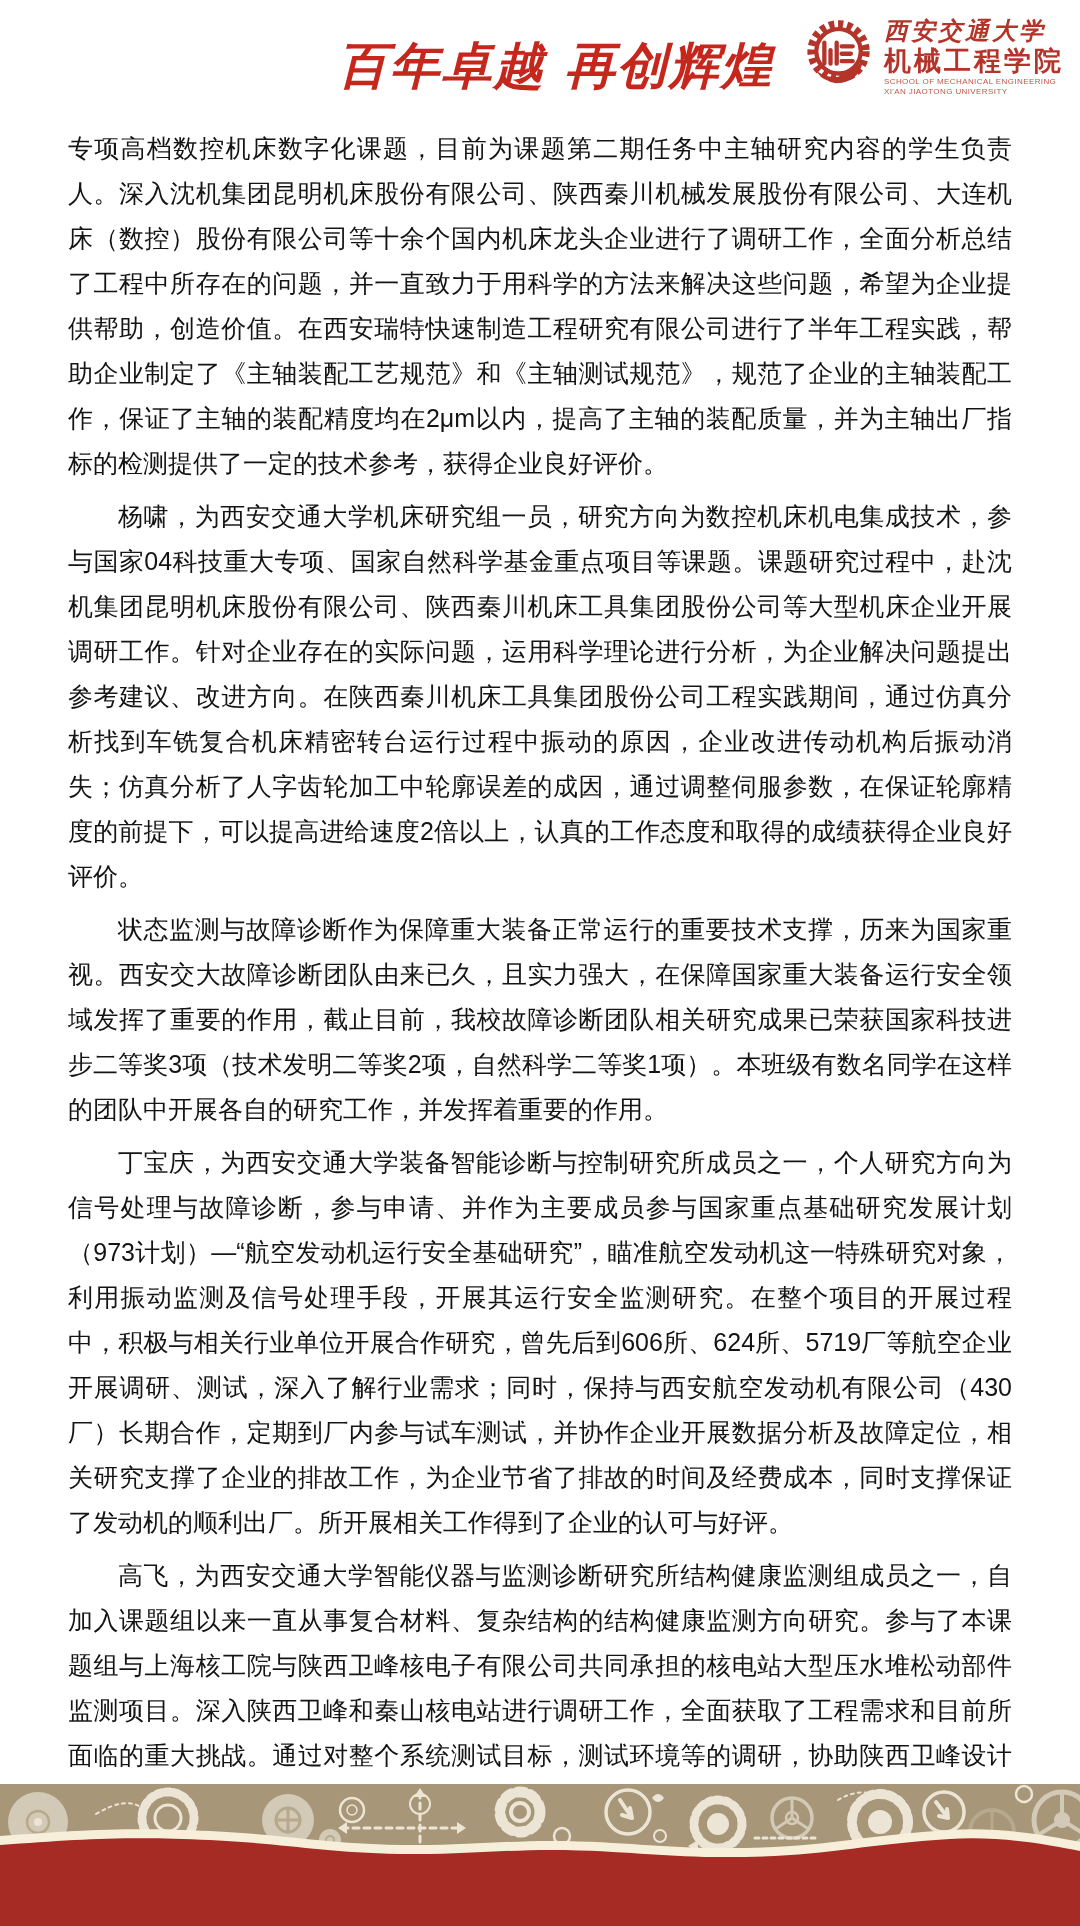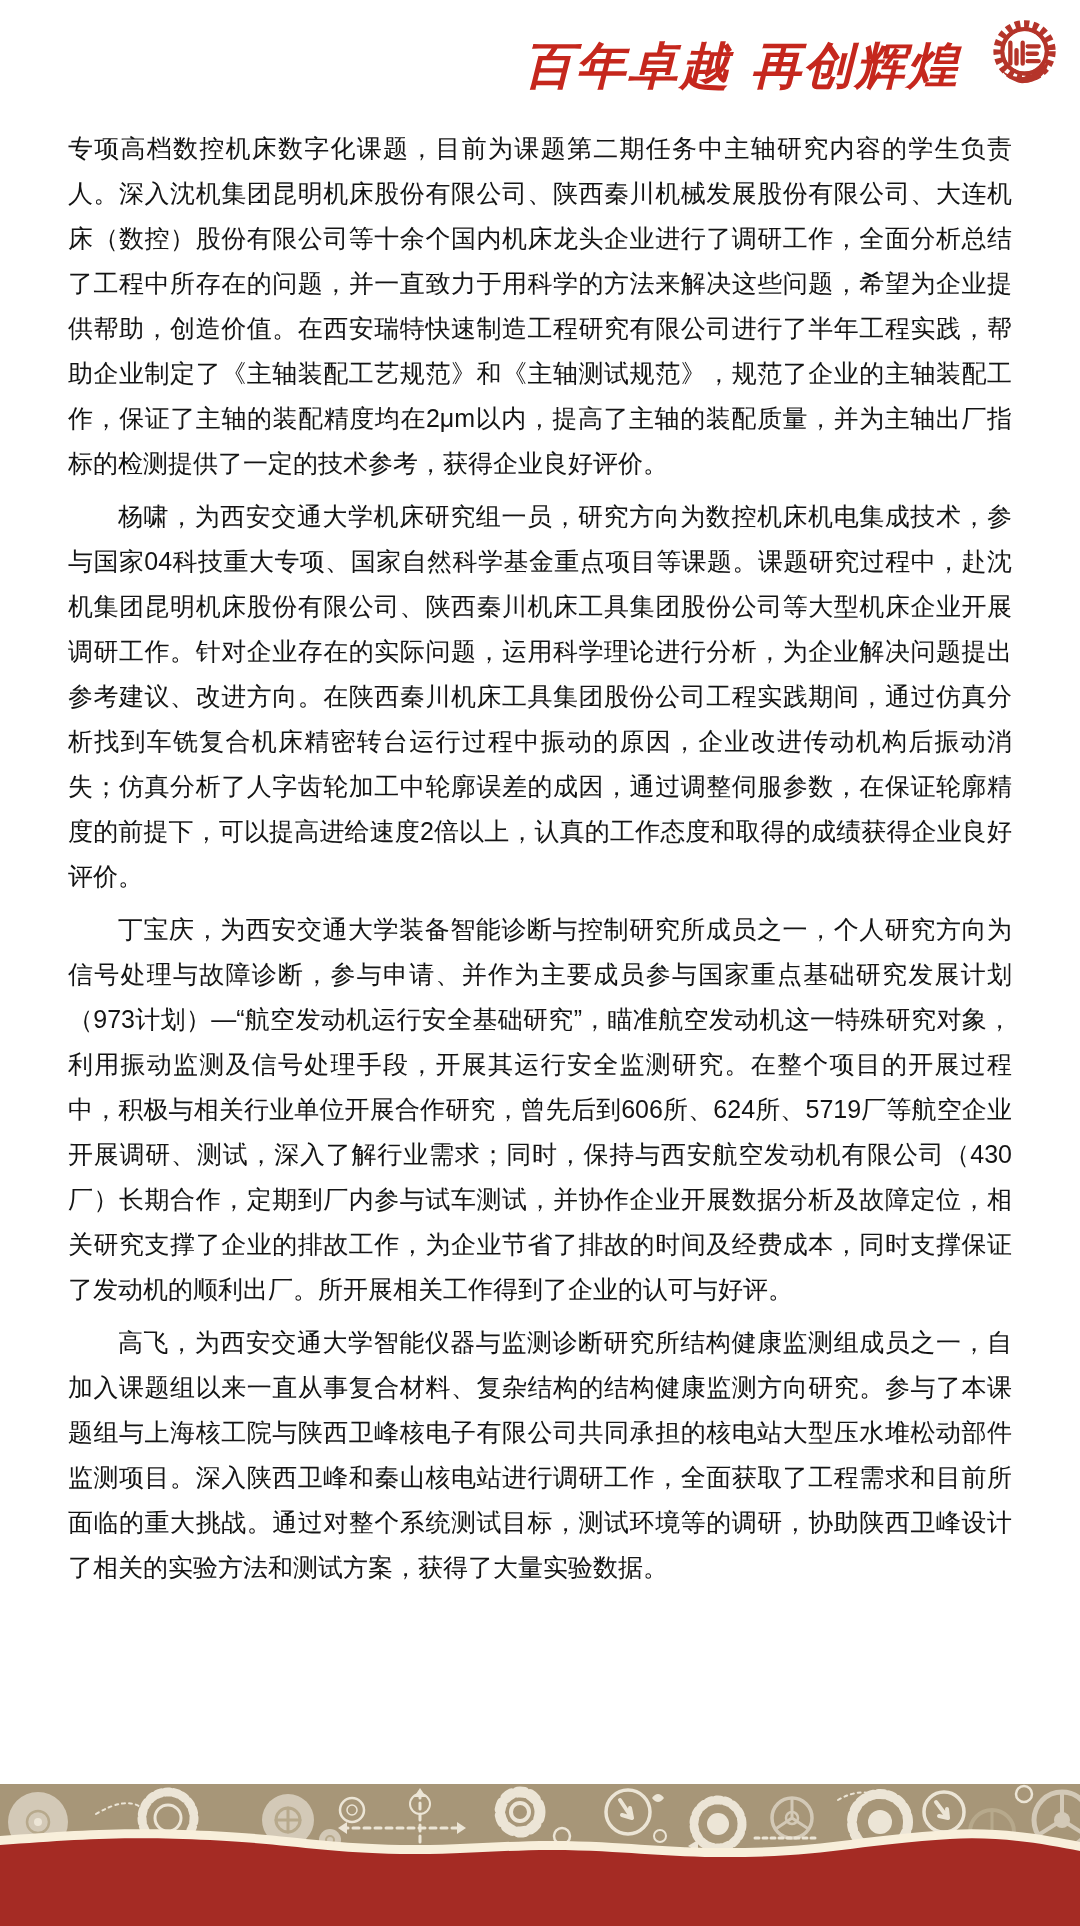--- a/index.html
+++ b/index.html
@@ -106,26 +106,33 @@
         <circle cx="56" cy="54" r="44" fill="none" stroke="#b5342a" stroke-width="13" stroke-dasharray="8.5 6.2"></circle>
         <circle cx="56" cy="54" r="36" fill="none" stroke="#b5342a" stroke-width="7"></circle>
         <circle cx="56" cy="54" r="32" fill="#ffffff"></circle>
 
         <path d="M33,40 V74 M43,52 V74 M53,40 V74" stroke="#b5342a" stroke-width="7" stroke-linecap="round" fill="none"></path>
         <path d="M61,46 H79 M61,58 H76 M61,70 H79" stroke="#b5342a" stroke-width="7" stroke-linecap="round" fill="none"></path>
 
         <path d="M18,84 Q55,114 96,68 Q90,104 52,106 Q30,102 18,84 Z" fill="#b5342a"></path>
       </svg>
     </span>
+    <div class="logo-text">
+      <span class="logo-univ">西安交通大学</span>
+      <span class="logo-school">机械工程学院</span>
+      <span class="logo-en">SCHOOL OF MECHANICAL ENGINEERING</span>
+      <span class="logo-en">XI'AN JIAOTONG UNIVERSITY</span>
+    </div>
   </div>
 </div>
 
 <div class="doc">
   <p class="noindent">专项高档数控机床数字化课题，目前为课题第二期任务中主轴研究内容的学生负责人。深入沈机集团昆明机床股份有限公司、陕西秦川机械发展股份有限公司、大连机床（数控）股份有限公司等十余个国内机床龙头企业进行了调研工作，全面分析总结了工程中所存在的问题，并一直致力于用科学的方法来解决这些问题，希望为企业提供帮助，创造价值。在西安瑞特快速制造工程研究有限公司进行了半年工程实践，帮助企业制定了《主轴装配工艺规范》和《主轴测试规范》，规范了企业的主轴装配工作，保证了主轴的装配精度均在2μm以内，提高了主轴的装配质量，并为主轴出厂指标的检测提供了一定的技术参考，获得企业良好评价。</p>
   <p class="indent">杨啸，为西安交通大学机床研究组一员，研究方向为数控机床机电集成技术，参与国家04科技重大专项、国家自然科学基金重点项目等课题。课题研究过程中，赴沈机集团昆明机床股份有限公司、陕西秦川机床工具集团股份公司等大型机床企业开展调研工作。针对企业存在的实际问题，运用科学理论进行分析，为企业解决问题提出参考建议、改进方向。在陕西秦川机床工具集团股份公司工程实践期间，通过仿真分析找到车铣复合机床精密转台运行过程中振动的原因，企业改进传动机构后振动消失；仿真分析了人字齿轮加工中轮廓误差的成因，通过调整伺服参数，在保证轮廓精度的前提下，可以提高进给速度2倍以上，认真的工作态度和取得的成绩获得企业良好评价。</p>
+  <p class="indent">状态监测与故障诊断作为保障重大装备正常运行的重要技术支撑，历来为国家重视。西安交大故障诊断团队由来已久，且实力强大，在保障国家重大装备运行安全领域发挥了重要的作用，截止目前，我校故障诊断团队相关研究成果已荣获国家科技进步二等奖3项（技术发明二等奖2项，自然科学二等奖1项）。本班级有数名同学在这样的团队中开展各自的研究工作，并发挥着重要的作用。</p>
   <p class="indent">丁宝庆，为西安交通大学装备智能诊断与控制研究所成员之一，个人研究方向为信号处理与故障诊断，参与申请、并作为主要成员参与国家重点基础研究发展计划（973计划）—“航空发动机运行安全基础研究”，瞄准航空发动机这一特殊研究对象，利用振动监测及信号处理手段，开展其运行安全监测研究。在整个项目的开展过程中，积极与相关行业单位开展合作研究，曾先后到606所、624所、5719厂等航空企业开展调研、测试，深入了解行业需求；同时，保持与西安航空发动机有限公司（430厂）长期合作，定期到厂内参与试车测试，并协作企业开展数据分析及故障定位，相关研究支撑了企业的排故工作，为企业节省了排故的时间及经费成本，同时支撑保证了发动机的顺利出厂。所开展相关工作得到了企业的认可与好评。</p>
   <p class="indent">高飞，为西安交通大学智能仪器与监测诊断研究所结构健康监测组成员之一，自加入课题组以来一直从事复合材料、复杂结构的结构健康监测方向研究。参与了本课题组与上海核工院与陕西卫峰核电子有限公司共同承担的核电站大型压水堆松动部件监测项目。深入陕西卫峰和秦山核电站进行调研工作，全面获取了工程需求和目前所面临的重大挑战。通过对整个系统测试目标，测试环境等的调研，协助陕西卫峰设计了相关的实验方法和测试方案，获得了大量实验数据。</p>
 </div>
 
 <div class="footer">
   <svg width="1080" height="146" viewBox="0 0 1080 146" aria-hidden="true">
 
     <rect x="0" y="4" width="1080" height="78" class="band"></rect>
 
     <g stroke-linecap="round">

